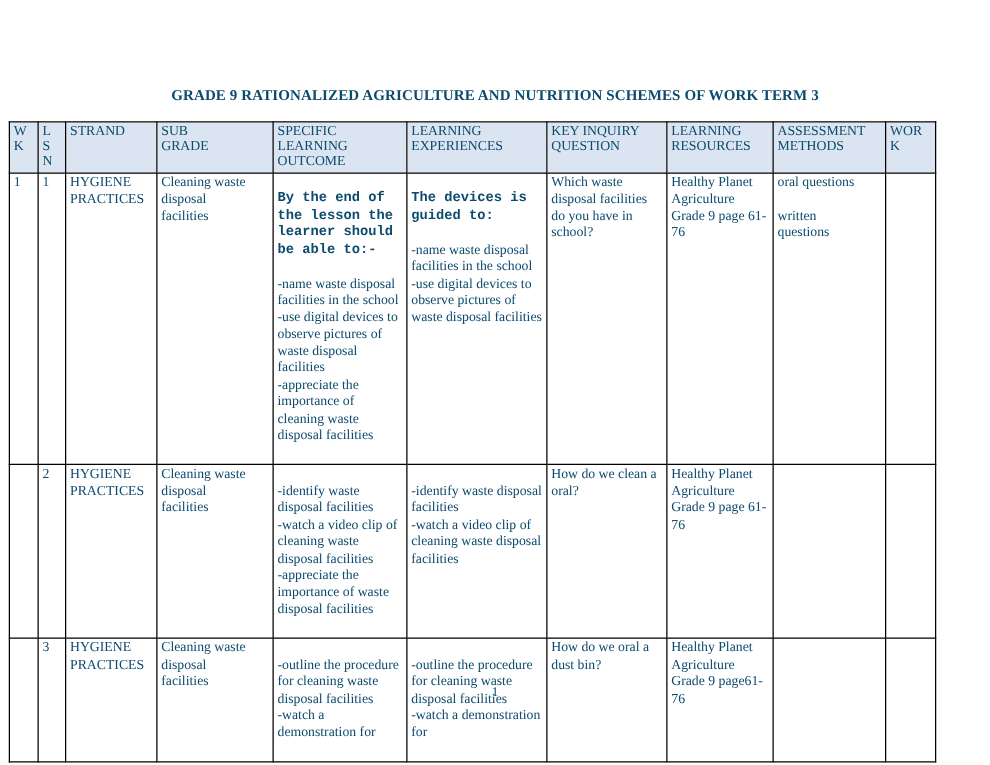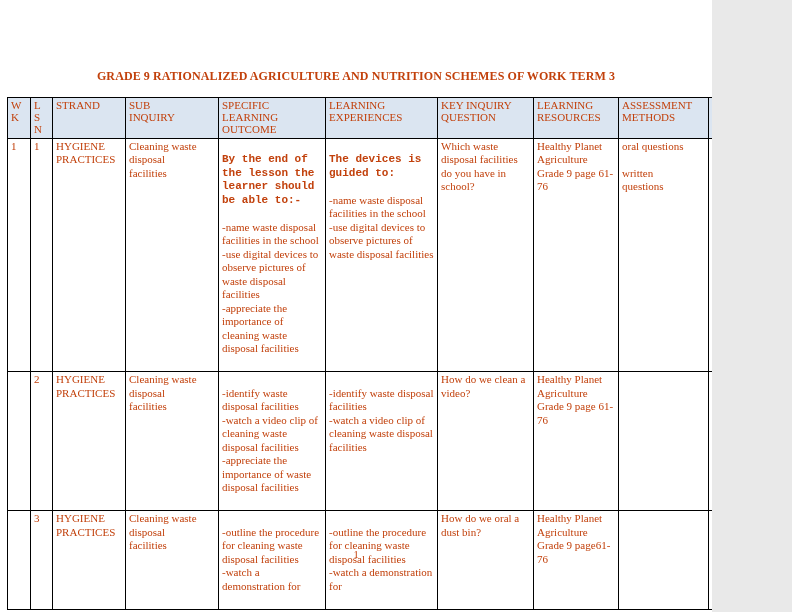--- a/index.html
+++ b/index.html
@@ -1,19 +1,19 @@
 <!DOCTYPE html>
 <html><head>
 <meta charset="utf-8">
 <style>
   * { margin:0; padding:0; box-sizing:border-box; }
   html,body { background:#e9e9e9; }
   .page {
-    width:712px; height:612px; background:#ffffff; position:relative;
-    overflow:hidden; font-family:"Liberation Serif", serif; color:#c2410c;
+    width:792px; height:612px; background:#ffffff; position:relative;
+    overflow:hidden; font-family:"Liberation Serif", serif; color:#0c4a6e;
   }
   .doc-title {
     padding-top:69px; text-align:center;
     font-size:12px; font-weight:bold; letter-spacing:0.1px;
   }
   table.sow {
     border-collapse:collapse; table-layout:fixed;
     margin:13px 0 0 7px; width:741px;
   }
   table.sow th, table.sow td {
@@ -60,21 +60,21 @@
     </colgroup>
     <thead>
       <tr class="head-row">
         <th>W
 K</th>
         <th>L
 S
 N</th>
         <th>STRAND</th>
         <th>SUB
-INQUIRY</th>
+GRADE</th>
         <th>SPECIFIC
 LEARNING
 OUTCOME</th>
         <th>LEARNING
 EXPERIENCES</th>
         <th>KEY INQUIRY
 QUESTION</th>
         <th>LEARNING
 RESOURCES</th>
         <th>ASSESSMENT
@@ -122,21 +122,21 @@
 facilities</td>
         <td>
           <span class="items">-identify waste disposal facilities
 -watch a video clip of cleaning waste disposal facilities
 -appreciate the importance of waste disposal facilities</span>
         </td>
         <td>
           <span class="items">-identify waste disposal facilities
 -watch a video clip of cleaning waste disposal facilities</span>
         </td>
-        <td>How do we clean a video?</td>
+        <td>How do we clean a oral?</td>
         <td>Healthy Planet Agriculture Grade 9 page 61-76</td>
         <td></td>
         <td></td>
       </tr>
 
       <tr class="row-3">
         <td class="num"></td>
         <td class="num">3</td>
         <td>HYGIENE
 PRACTICES</td>

